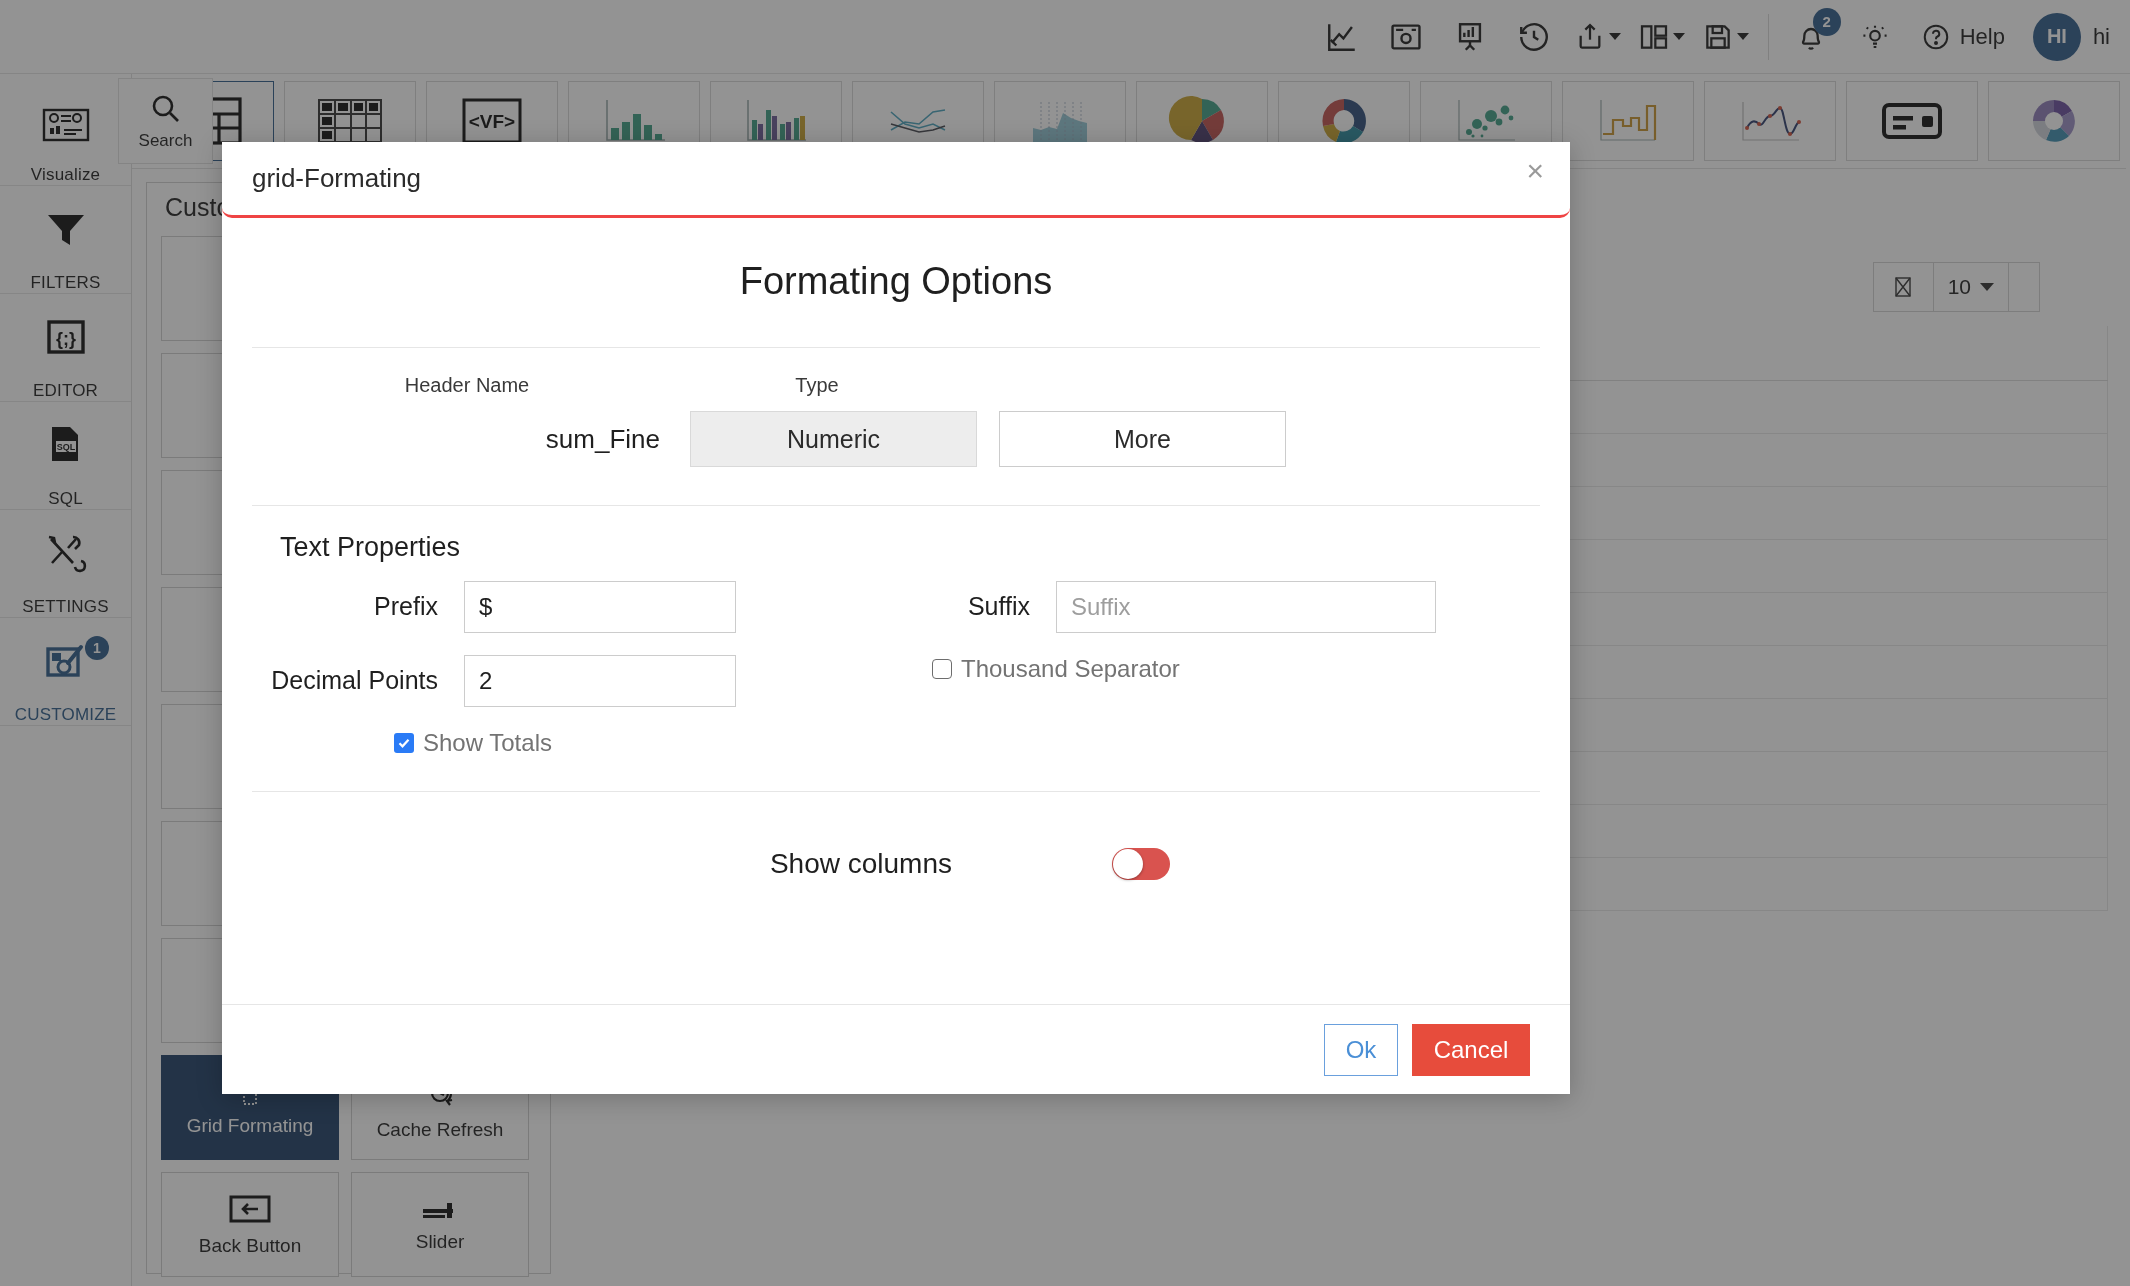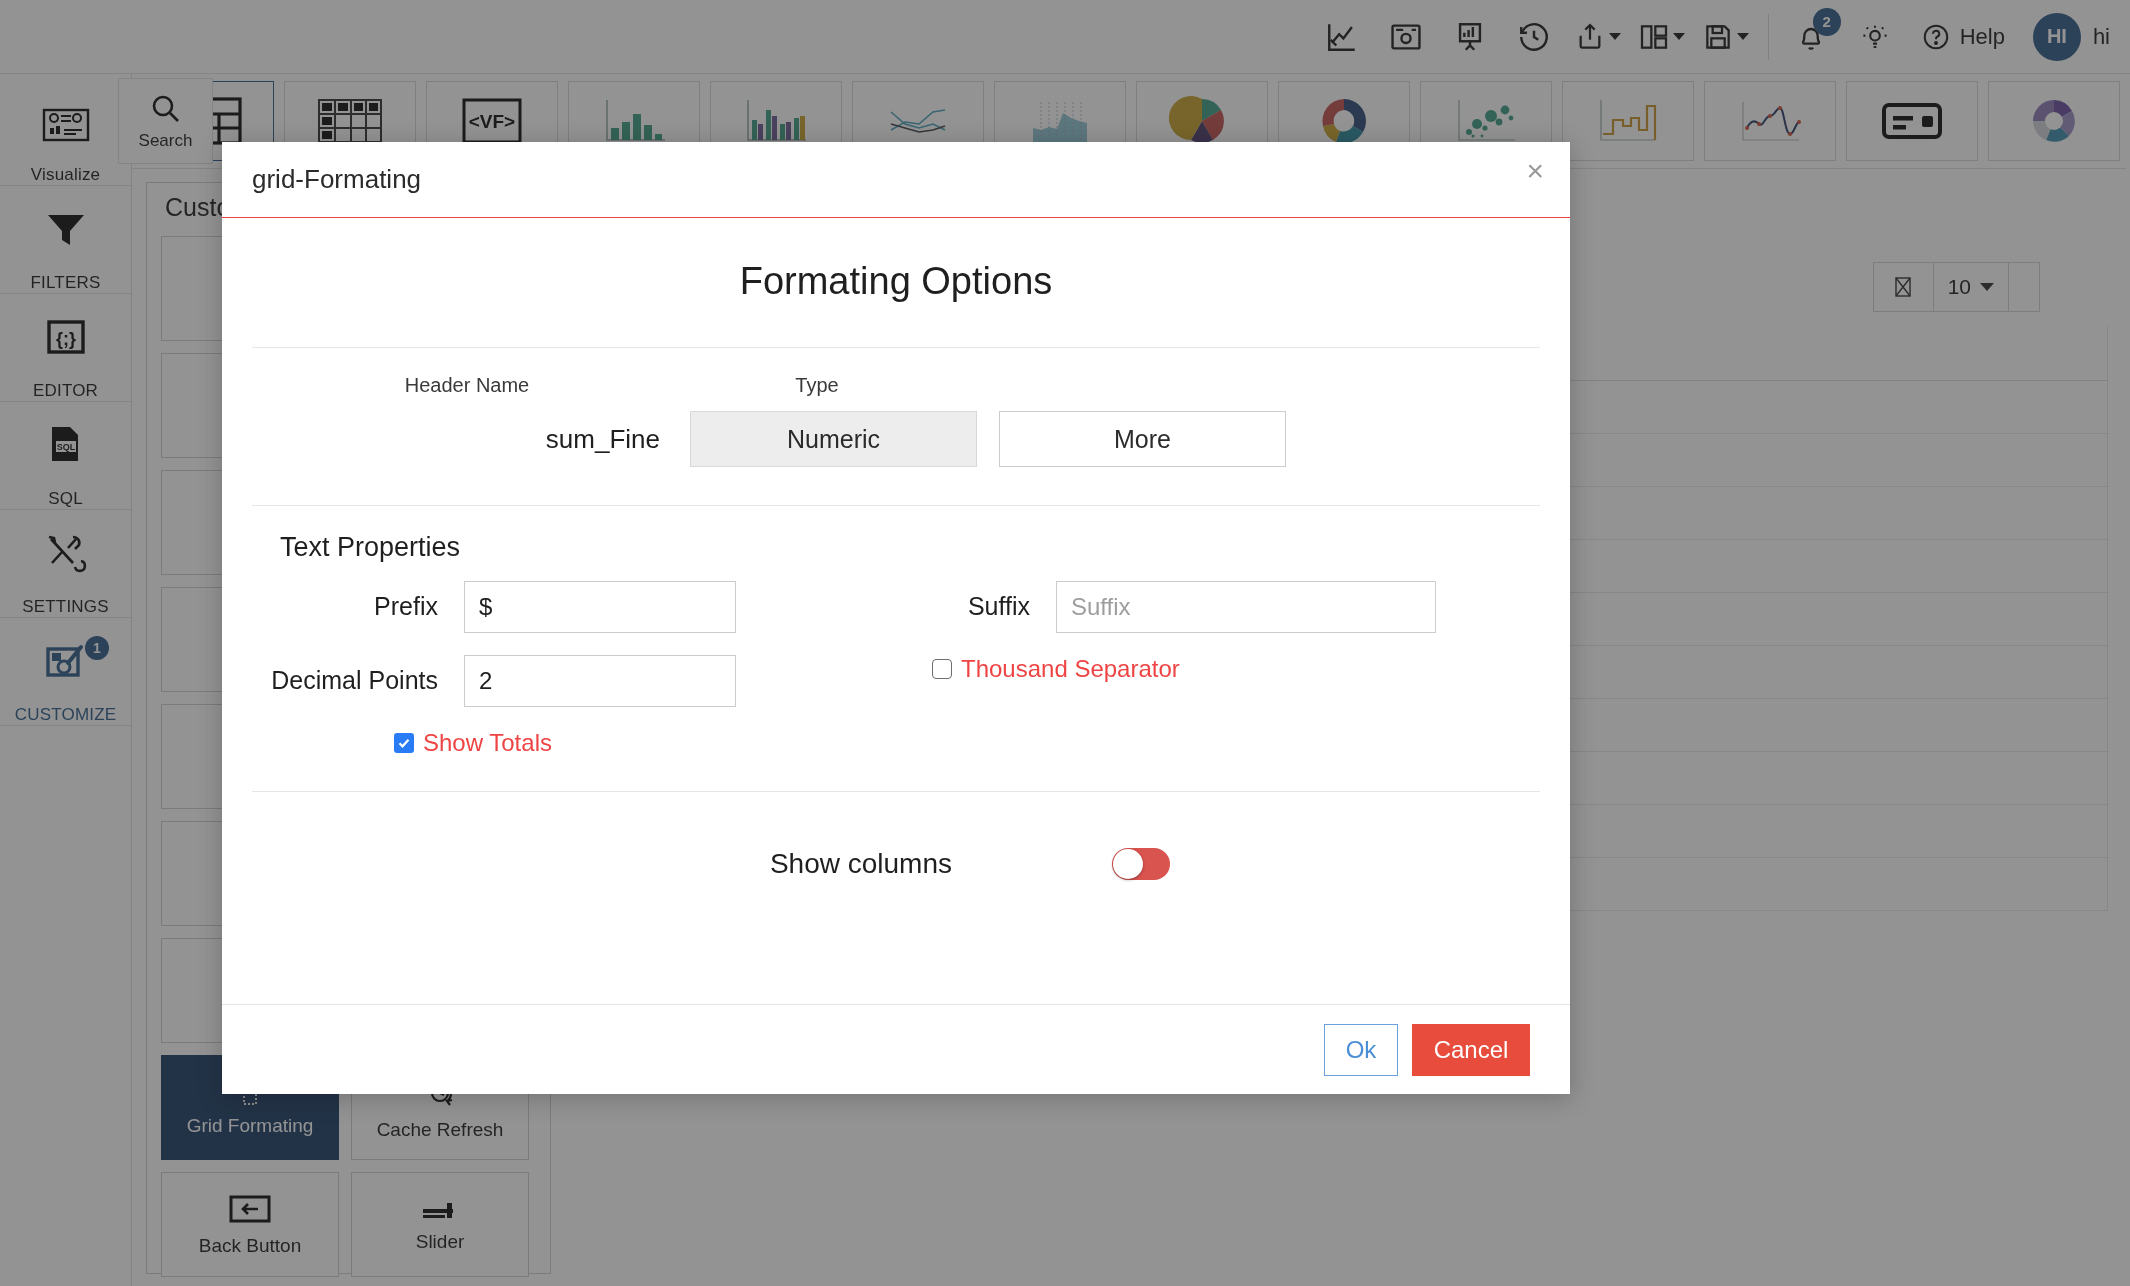--- a/index.html
+++ b/index.html
@@ -140,22 +140,22 @@
   }
 
   
   .modal {
     position: absolute; z-index: 60;
     left: 222px; top: 142px; width: 1348px; height: 952px;
     background:#fff; box-shadow: 0 4px 24px rgba(0,0,0,.22);
     display:flex; flex-direction:column;
   }
   .modal-head {
-    height: 76px; border-bottom:1px solid #ef4444;
-    display:flex; align-items:center; padding: 0 30px; position:relative;
+    height: 76px; border-bottom:3px solid #ef4444;
+    display:flex; align-items:center; padding: 0 30px; position:relative;border-radius:10px;
   }
   .modal-head .mh-title { font-size: 26px; color:#2b2b2b; }
   .modal-x {
     position:absolute; right: 26px; top: 14px; font-size: 30px;
     color:#9a9a9a; line-height: 1;
   }
   .modal-body { flex:1; padding: 0 30px; overflow:hidden;}
   .mb-title { text-align:center; font-size: 38px; color:#1f1f1f; padding: 42px 0 44px; }
   .hr { height:1px; background:#e6e6e6; }
 
@@ -183,21 +183,21 @@
   .frow { display:flex; align-items:center; margin-bottom: 22px; }
   .flab { width: 212px; text-align:right; padding-right: 26px; font-size: 25px; color:#1f1f1f; line-height:1.25;}
   .fin {
     width: 272px; height: 52px; border:1px solid #ccc; background:#fff;
     font-size: 24px; color:#1f1f1f; padding: 0 14px; font-family:"Liberation Sans",sans-serif;
   }
   .fin::placeholder { color:#9e9e9e; }
   .frow.suffix .flab { width: 160px; }
   .frow.suffix .fin { width: 380px; }
 
-  .cbrow { display:flex; align-items:center; gap: 9px; font-size:24px; color:#ef4444; }
+  .cbrow { display:flex; align-items:center; gap: 9px; font-size:24px; color:#737373; }
   .cbrow.thousand { padding-left: 36px; margin-top: 18px;}
   .cbrow.totals { padding-left: 142px; margin-top: 12px;}
   .cbx-on {
     width:20px;height:20px;background:#2a7bf6;border-radius:3px;
     display:flex;align-items:center;justify-content:center;
   }
   .cbx-off { width:20px;height:20px;border:1.6px solid #6d6d6d;border-radius:4px;background:#fff;}
 
   .showcols {
     display:flex; align-items:center; padding: 56px 0 0 0;

